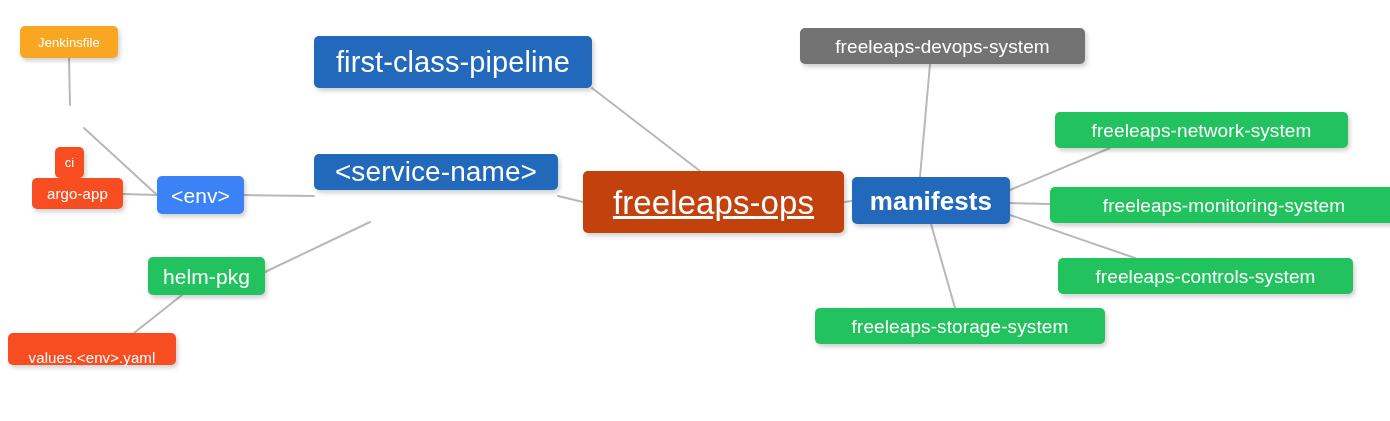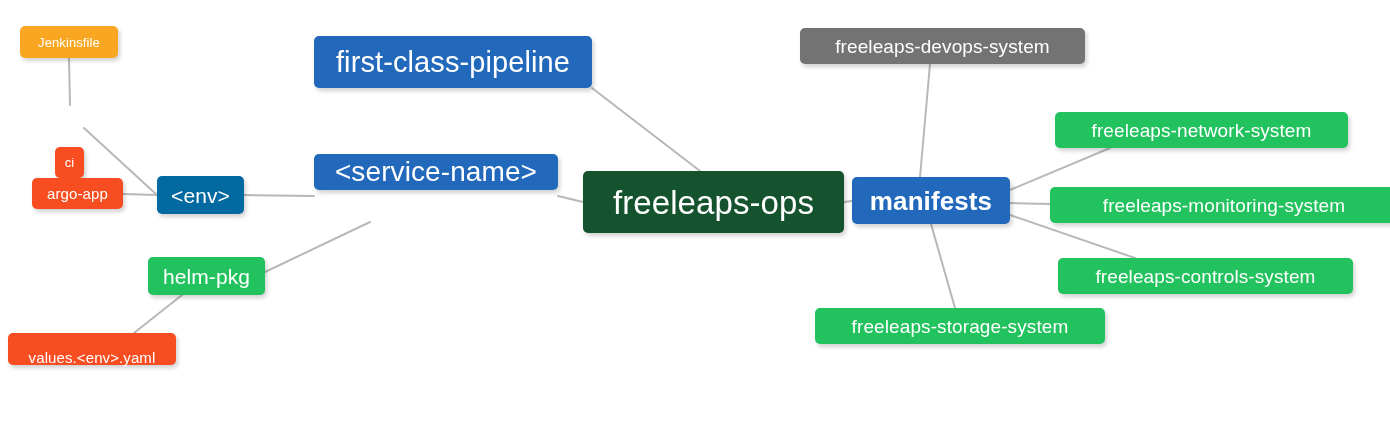--- a/index.html
+++ b/index.html
@@ -73,36 +73,36 @@
   <div id="node-layer">
       <div class="node" style="left: 20px; top: 26px; width: 98px; height: 32px; background: rgb(249, 167, 35); font-size: 13px;">
         <span class="node-label">Jenkinsfile</span>
       </div>
       <div class="node" style="left: 55px; top: 105px; width: 29px; height: 31px; background: rgb(248, 77, 32); font-size: 13px; margin-top: 42px;">
         <span class="node-label">ci</span>
       </div>
       <div class="node" style="left: 32px; top: 178px; width: 91px; height: 31px; background: rgb(248, 77, 32); font-size: 15px;">
         <span class="node-label">argo-app</span>
       </div>
-      <div class="node" style="left: 157px; top: 176px; width: 87px; height: 38px; background: #0369a1; font-size: 21px;">
+      <div class="node" style="left: 157px; top: 176px; width: 87px; height: 38px; background: #3b82f6; font-size: 21px;">
         <span class="node-label">&lt;env&gt;</span>
       </div>
       <div class="node" style="left: 148px; top: 257px; width: 117px; height: 38px; background: rgb(34, 195, 94); font-size: 21px;">
         <span class="node-label">helm-pkg</span>
       </div>
       <div class="node" style="left: 8px; top: 333px; width: 168px; height: 32px; background: rgb(248, 77, 32); font-size: 15px; align-items: flex-end;">
         <span class="node-label">values.&lt;env&gt;.yaml</span>
       </div>
       <div class="node" style="left: 314px; top: 36px; width: 278px; height: 52px; background: rgb(34, 104, 187); font-size: 29px;">
         <span class="node-label">first-class-pipeline</span>
       </div>
       <div class="node" style="left: 314px; top: 154px; width: 244px; height: 36px; background: rgb(34, 104, 187); font-size: 28px;">
         <span class="node-label">&lt;service-name&gt;</span>
       </div>
-      <div class="node" style="left: 583px; top: 171px; width: 261px; height: 62px; background: #14532d; font-size: 33px;">
+      <div class="node" style="left: 583px; top: 171px; width: 261px; height: 62px; background: #c2410c; font-size: 33px; text-decoration: underline;">
         <span class="node-label">freeleaps-ops</span>
       </div>
       <div class="node" style="left: 852px; top: 177px; width: 158px; height: 47px; background: rgb(34, 104, 187); font-size: 26px; font-weight: bold;">
         <span class="node-label">manifests</span>
       </div>
       <div class="node" style="left: 800px; top: 28px; width: 285px; height: 36px; background: #737373; font-size: 19px;">
         <span class="node-label">freeleaps-devops-system</span>
       </div>
       <div class="node" style="left: 1055px; top: 112px; width: 293px; height: 36px; background: rgb(34, 195, 94); font-size: 19px;">
         <span class="node-label">freeleaps-network-system</span>

